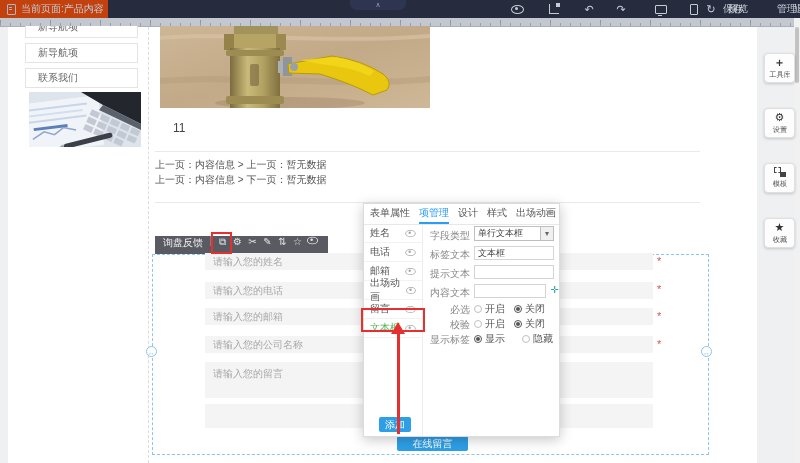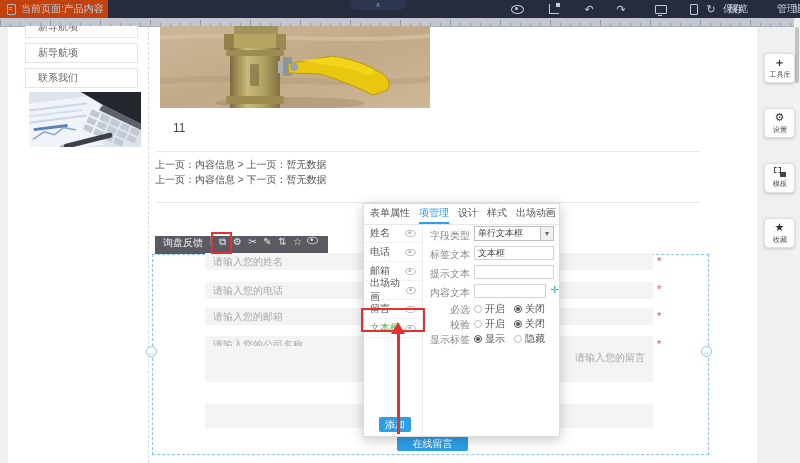--- a/index.html
+++ b/index.html
@@ -245,21 +245,21 @@
 </div>
 
 <input class="f-input" style="top: 253px; height: 17px;" placeholder="请输入您的姓名">
 <span class="req" style="top:255px">*</span>
 <input class="f-input" style="top: 282px; height: 17px;" placeholder="请输入您的电话">
 <span class="req" style="top:283px">*</span>
 <input class="f-input" style="top: 308px; height: 17px;" placeholder="请输入您的邮箱">
 <span class="req" style="top:310px">*</span>
 <input class="f-input" style="top: 336px; height: 17px;" placeholder="请输入您的公司名称">
 <span class="req" style="top:338px">*</span>
-<textarea class="f-input" style="top: 346px; height: 36px; resize: none; padding-top: 5px; text-align: right;" placeholder="请输入您的留言"></textarea>
+<textarea class="f-input" style="top: 362px; height: 36px; resize: none; padding-top: 5px;" placeholder="请输入您的留言"></textarea>
 <div class="f-input" style="top:404px;height:24px"></div>
 <div class="abs submit-btn">在线留言</div>
 
 <div class="abs panel">
   <div class="ptabs">
     <span class="ptab">表单属性</span>
     <span class="ptab active">项管理</span>
     <span class="ptab">设计</span>
     <span class="ptab">样式</span>
     <span class="ptab">出场动画</span>
@@ -312,21 +312,21 @@
   <span class="plabel" style="top:99px">必选</span>
   <span class="prad" style="left:110px;top:98px"><span class="radio"></span><span class="rlabel">开启</span></span>
   <span class="prad" style="left:150px;top:98px"><span class="radio sel"></span><span class="rlabel">关闭</span></span>
 
   <span class="plabel" style="top:114px">校验</span>
   <span class="prad" style="left:110px;top:113px"><span class="radio"></span><span class="rlabel">开启</span></span>
   <span class="prad" style="left:150px;top:113px"><span class="radio sel"></span><span class="rlabel">关闭</span></span>
 
   <span class="plabel" style="top:129px">显示标签</span>
   <span class="prad" style="left:110px;top:128px"><span class="radio sel"></span><span class="rlabel">显示</span></span>
-  <span class="prad" style="left:150px;top:128px"><span class="radio"></span><span class="rlabel">隐藏</span></span>
+  <span class="prad" style="left:158px;top:128px"><span class="radio"></span><span class="rlabel">隐藏</span></span>
 
   <div class="add-btn">添加</div>
 </div>
 
 <div class="abs redbox" style="left:211px;top:232px;width:21px;height:22px"></div>
 <div class="abs redbox" style="left:361px;top:308px;width:64px;height:24px"></div>
 <div class="abs arrow-line"></div>
 <div class="abs arrow-head"></div>
 
 <div class="abs toolbtn" style="top:53px">

